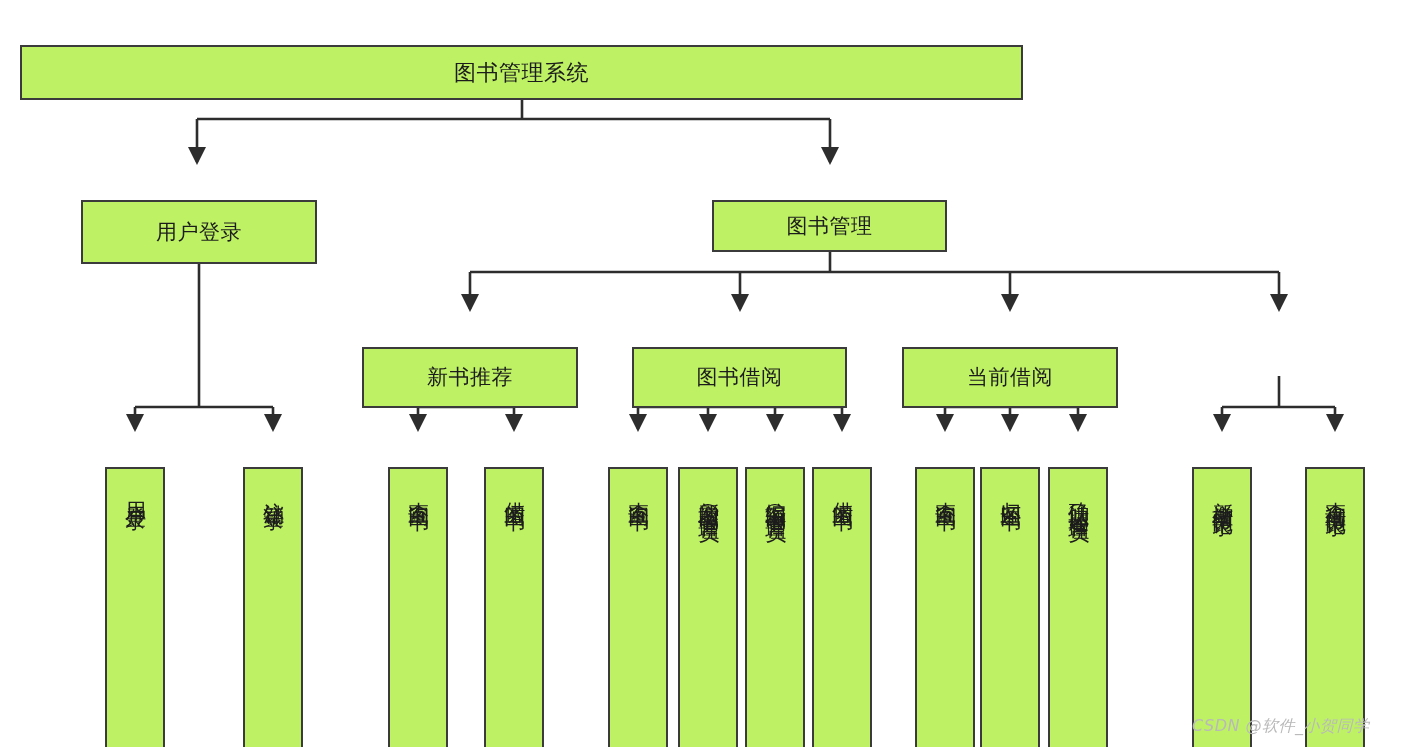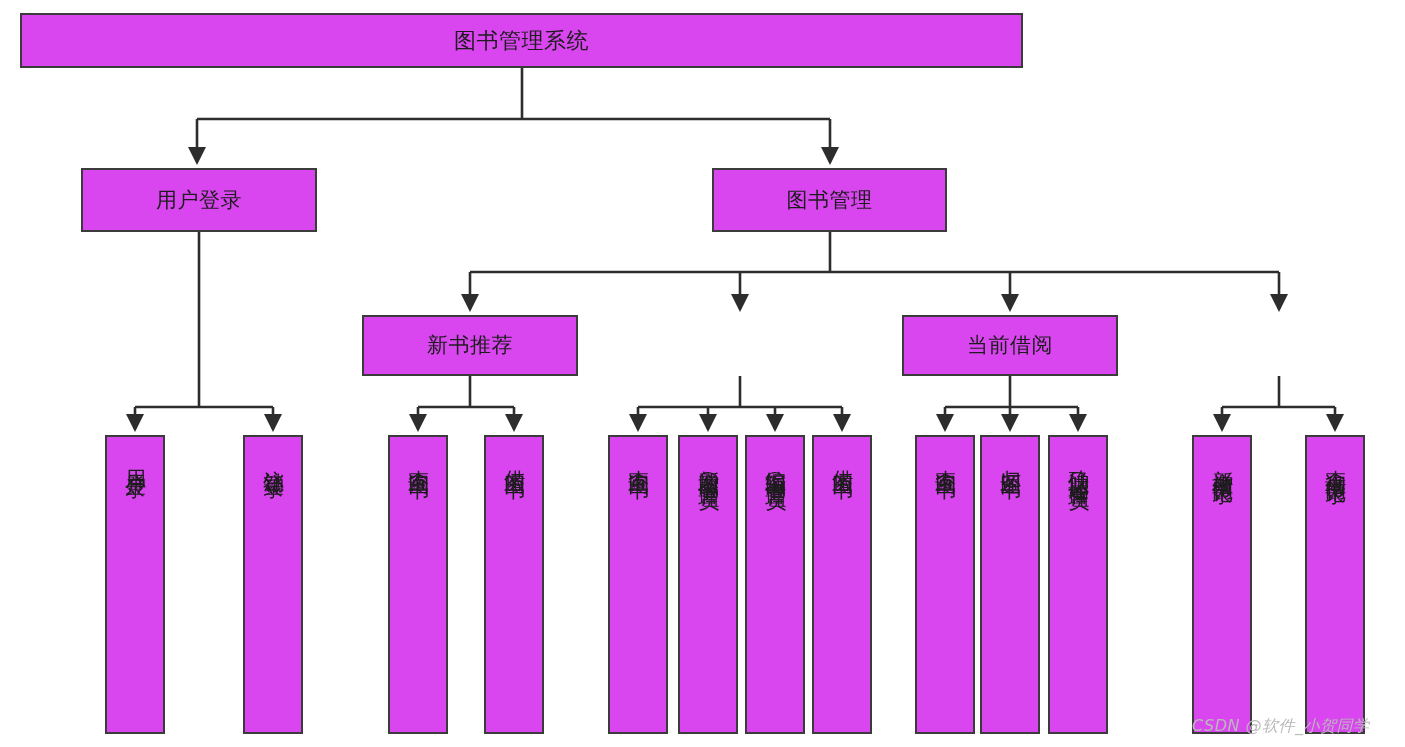--- a/index.html
+++ b/index.html
@@ -17,26 +17,27 @@
   }
   #edges{
     position:absolute;
     left:0; top:0;
     width:1405px; height:747px;
     pointer-events:none;
   }
   .node{
     position:absolute;
     box-sizing:border-box;
-    background:#d946ef;
+    background:#bef264;
     border:2.5px solid #3b3b3b;
     display:flex;
     align-items:center;
     justify-content:center;
     z-index:2;
+    margin-top:32px;
   }
   .node .label{
     font-size:21px;
     line-height:1.15;
     color:#1c1c1c;
     letter-spacing:0.5px;
     white-space:nowrap;
     text-align:center;
   }
   .node.root .label{ font-size:22px; }
@@ -117,26 +118,29 @@
     </g>
   </svg>
 
   <div class="node root" style="left:20px; top:13px; width:1003px; height:55px;">
     <span class="label">图书管理系统</span>
   </div>
 
   <div class="node" style="left:81px; top:168px; width:236px; height:64px;">
     <span class="label">用户登录</span>
   </div>
-  <div class="node" style="left:712px; top:168px; width:235px; height:64px;">
+  <div class="node" style="left:712px; top:168px; width:235px; height:52px;">
     <span class="label">图书管理</span>
   </div>
 
   <div class="node" style="left:362px; top:315px; width:216px; height:61px;">
     <span class="label">新书推荐</span>
+  </div>
+  <div class="node" style="left:632px; top:315px; width:215px; height:61px;">
+    <span class="label">图书借阅</span>
   </div>
   <div class="node" style="left:902px; top:315px; width:216px; height:61px;">
     <span class="label">当前借阅</span>
   </div>
 
   <div class="node leaf" style="left:105px; top:435px; width:60px; height:299px;">
     <span class="label">用户登录</span>
   </div>
   <div class="node leaf" style="left:243px; top:435px; width:60px; height:299px;">
     <span class="label">注销登录</span>

